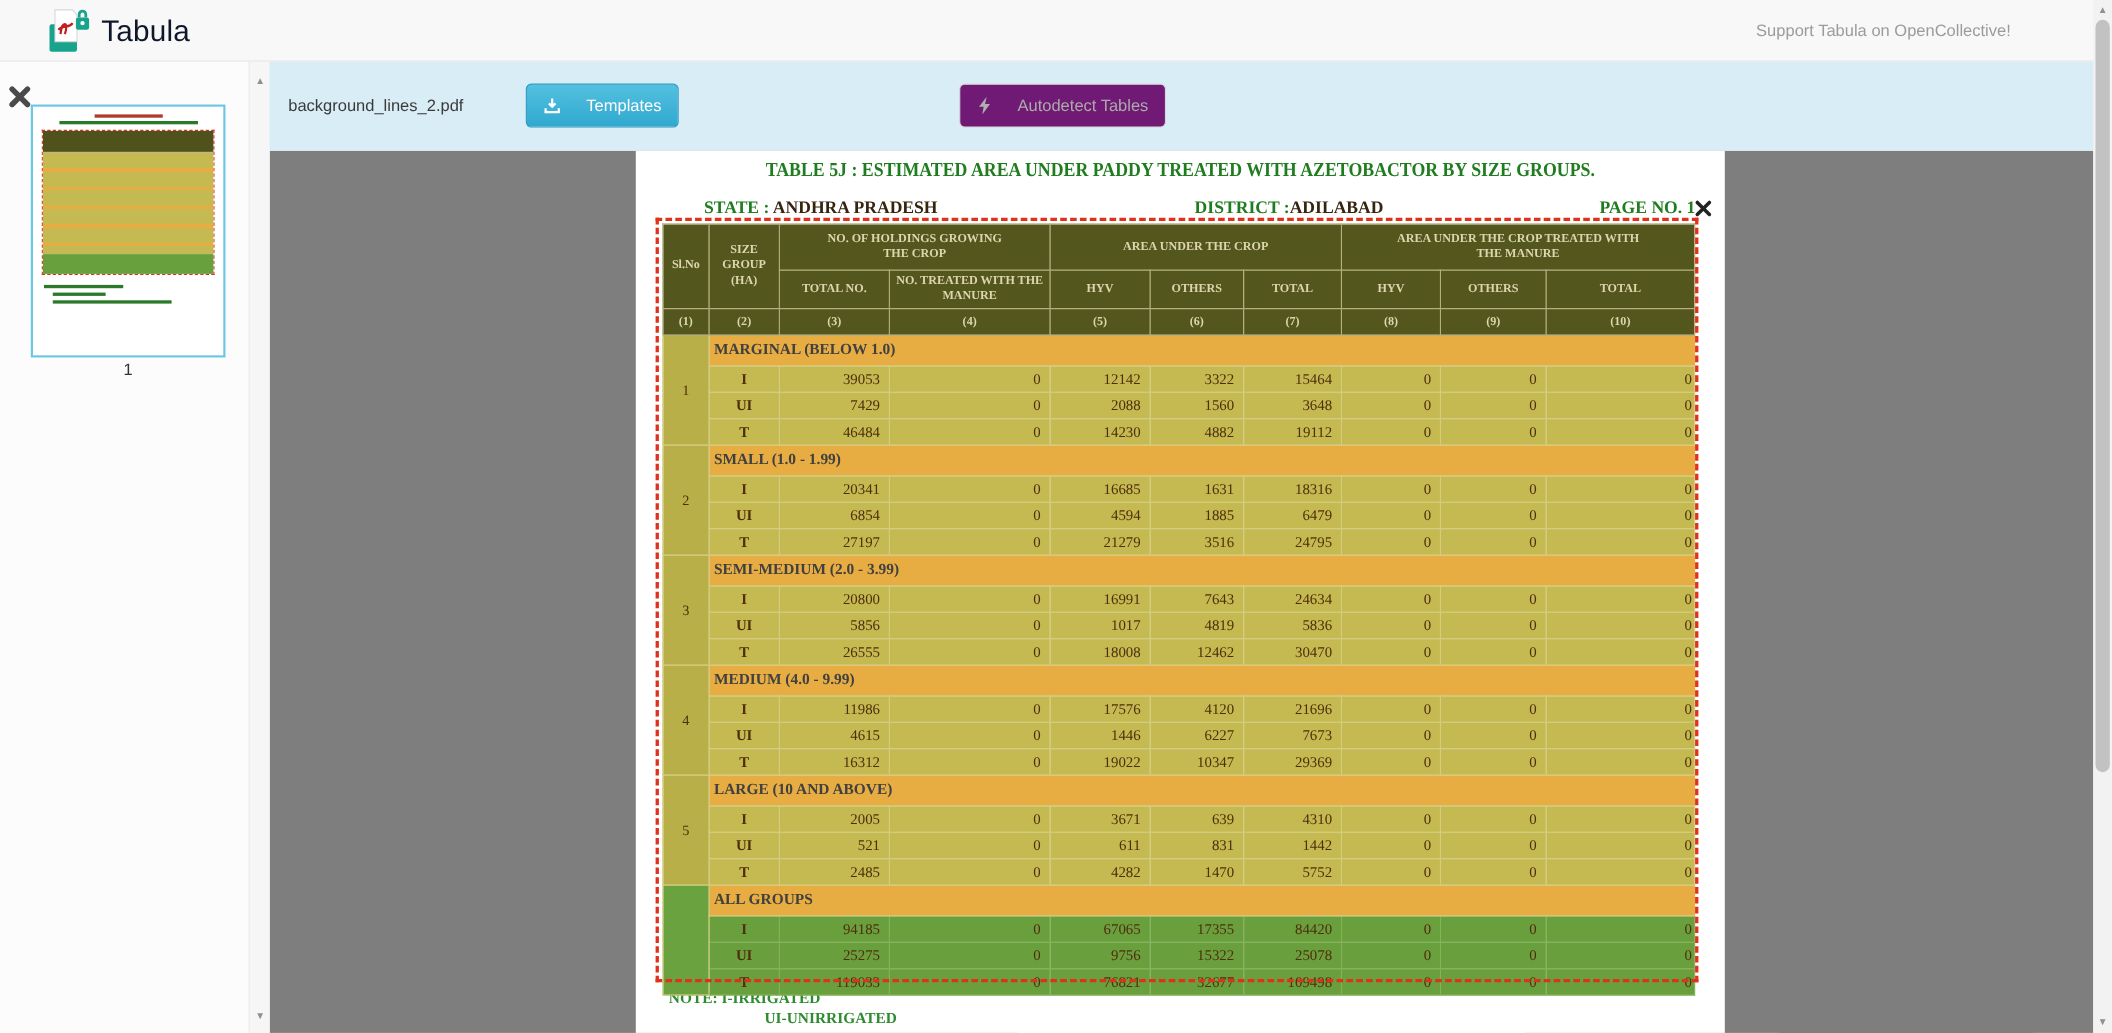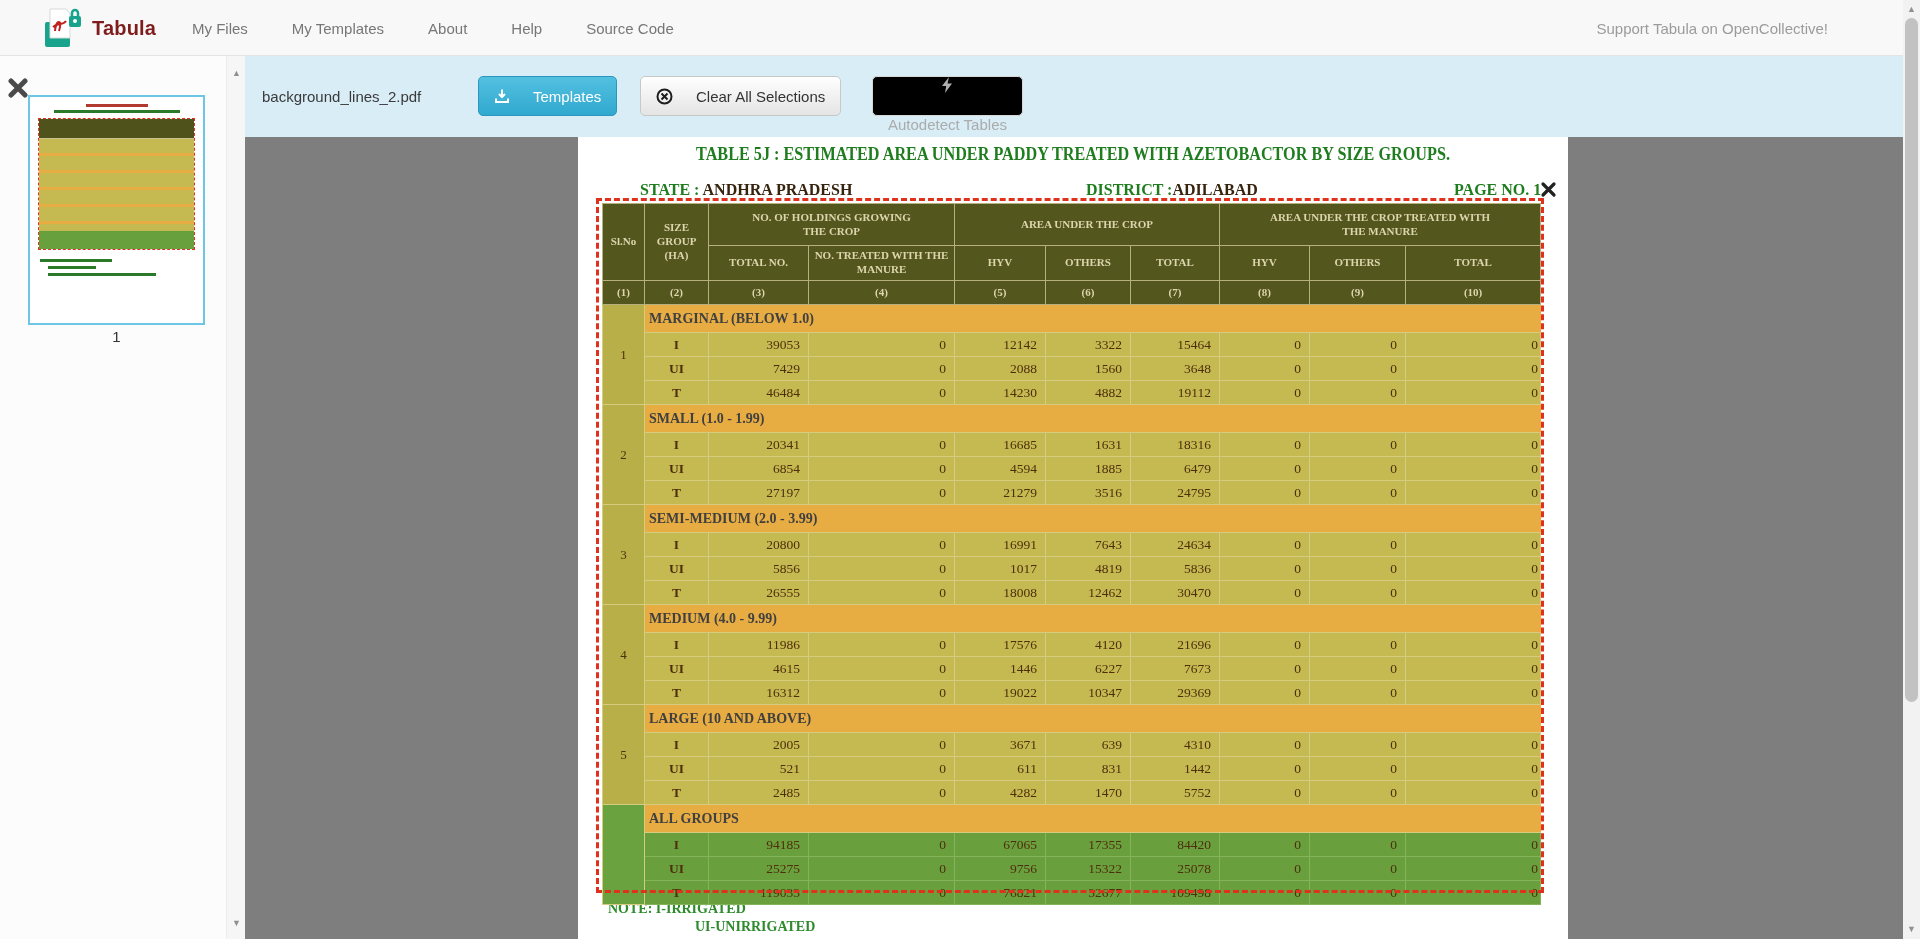--- a/index.html
+++ b/index.html
@@ -5,21 +5,21 @@
   * { box-sizing: border-box; }
   html,body { margin:0; padding:0; }
   body {
     width:1920px; height:939px; overflow:hidden; position:relative;
     font-family:"Liberation Sans", sans-serif; background:#fff;
   }
   
   .navbar { position:absolute; left:0; top:0; width:1920px; height:56px;
     background:#f8f8f8; border-bottom:1px solid #e4e4e4; z-index:20; }
   .brand { position:absolute; left:44px; top:7px; display:flex; align-items:center; gap:10px; }
-  .brand-name { font-size:20px; font-weight:bold; color:#7f1d1d; letter-spacing:.2px; }
+  .brand-name { font-size:27px; font-weight:normal; color:#0f172a; letter-spacing:.2px; }
   .nav-links { position:absolute; left:192px; top:0; height:56px; display:flex; align-items:center; gap:44px; }
   .nav-link { color:#777; font-size:15px; cursor:pointer; white-space:nowrap; }
   .support-link { position:absolute; right:92px; top:0; height:56px; display:flex; align-items:center;
     color:#9b9b9b; font-size:15px; }
   
   .sidebar { position:absolute; left:0; top:56px; width:245px; height:883px; background:#fcfcfc; z-index:10; }
   .thumb-close { position:absolute; left:8px; top:22px; width:20px; height:20px; cursor:pointer; }
   .thumbnail { position:absolute; left:28px; top:39px; width:177px; height:230px;
     border:2px solid #6ec6e6; background:#fff; cursor:pointer; }
   .tt-title1 { position:absolute; left:56px; top:7px; width:62px; height:3px; background:#b03a2e; }
@@ -35,21 +35,21 @@
     background:#f6f6f6; border-left:1px solid #ececec; }
   .scroll-arrow { position:absolute; left:0; width:19px; text-align:center; font-size:9px; color:#909090; cursor:pointer; }
   
   .toolbar { position:absolute; left:245px; top:56px; width:1776px; height:81px; background:#d9edf7; z-index:15; }
   .filename { position:absolute; left:17px; top:0; height:81px; display:flex; align-items:center;
     font-size:15px; color:#3a3a3a; }
   .btn { position:absolute; top:20px; height:40px; border-radius:5px; font-size:15px;
     display:flex; align-items:center; gap:23px; padding:0 15px; cursor:pointer; white-space:nowrap; }
   .btn-templates { left:233px; background:linear-gradient(#53c0e0,#30a9cf); border:1px solid #2b97c0; color:#fff; }
   .btn-clear { left:395px; background:linear-gradient(#ffffff,#e4e4e4); border:1px solid #c8c8c8; color:#333; }
-  .btn-autodetect { left:627px; background:#000000; border:1px solid #d6d6d6; color:#ababab; cursor:default;flex-direction:column; }
+  .btn-autodetect { left:627px; background:#701a75; border:1px solid #d6d6d6; color:#ababab; cursor:default; }
   .btn-export { right:48px; background:linear-gradient(#58b758,#43a143); border:1px solid #3f923f; color:#fff; }
   
   .content { position:absolute; left:245px; top:137px; width:1658px; height:802px;
     background:#7e7e7e; overflow:hidden; }
   .pdf-page { position:absolute; left:333px; top:0; width:990px; height:802px; background:#fff;
     font-family:"Liberation Serif", serif; }
   .doc-title { position:absolute; left:0; top:7px; width:990px; text-align:center;
     font-size:18px; font-weight:bold; color:#1f7d1f; transform:scaleX(.9); }
   .doc-heading { position:absolute; top:44px; font-size:16px; font-weight:bold; white-space:nowrap; }
   .hd-green { color:#1f7d1f; } .hd-dark { color:#36240f; }
@@ -90,27 +90,20 @@
         <rect x="1" y="15" width="25" height="25" rx="2" fill="#18a38d"></rect>
         <path d="M6 2 h16 l4 5 v24 H6 Z" fill="#ffffff" stroke="#d8d8d8" stroke-width="1"></path>
         <path d="M11 24 C 12 12, 19 12, 15 24 M9 20 C 14 15, 19 19, 22 14" stroke="#c21f1f" fill="none" stroke-width="2"></path>
         <rect x="25" y="9" width="12" height="11" rx="2" fill="#18a38d"></rect>
         <path d="M28 9 v-3 a3 3 0 0 1 6 0 v3" stroke="#18a38d" fill="none" stroke-width="2.5"></path>
         <circle cx="31" cy="14" r="2" fill="#ffffff"></circle>
       </svg>
     </span>
     <span class="brand-name">Tabula</span>
   </div>
-  <div class="nav-links">
-    <span class="nav-link">My Files</span>
-    <span class="nav-link">My Templates</span>
-    <span class="nav-link">About</span>
-    <span class="nav-link">Help</span>
-    <span class="nav-link">Source Code</span>
-  </div>
   <div class="support-link">Support Tabula on OpenCollective!</div>
 </div>
 
 <div class="sidebar">
   <div class="thumb-close">
     <svg width="20" height="20" viewBox="0 0 20 20">
       <path d="M3 3 L17 17 M17 3 L3 17" stroke="#4a4a4a" stroke-width="5" stroke-linecap="round"></path>
     </svg>
   </div>
   <div class="thumbnail">
@@ -138,29 +131,20 @@
   <div class="btn btn-templates">
     <span>
       <svg width="16" height="16" viewBox="0 0 16 16">
         <path d="M8 1.5 v7 M5 6 l3 3 3-3" stroke="#fff" stroke-width="2" fill="none"></path>
         <path d="M2 10.5 v3.5 h12 v-3.5" stroke="#fff" stroke-width="2" fill="none"></path>
       </svg>
     </span>
     <span>Templates</span>
   </div>
 
-  <div class="btn btn-clear">
-    <span>
-      <svg width="17" height="17" viewBox="0 0 17 17">
-        <circle cx="8.5" cy="8.5" r="7" stroke="#1d1d1d" stroke-width="2" fill="none"></circle>
-        <path d="M5.5 5.5 L11.5 11.5 M11.5 5.5 L5.5 11.5" stroke="#1d1d1d" stroke-width="2"></path>
-      </svg>
-    </span>
-    <span>Clear All Selections</span>
-  </div>
 
   <div class="btn btn-autodetect">
     <span>
       <svg width="14" height="16" viewBox="0 0 14 16">
         <polygon points="9,0 2,9 6.2,9 5,16 12,6.5 7.5,6.5" fill="#b0b0b0"></polygon>
       </svg>
     </span>
     <span>Autodetect Tables</span>
   </div>
 

